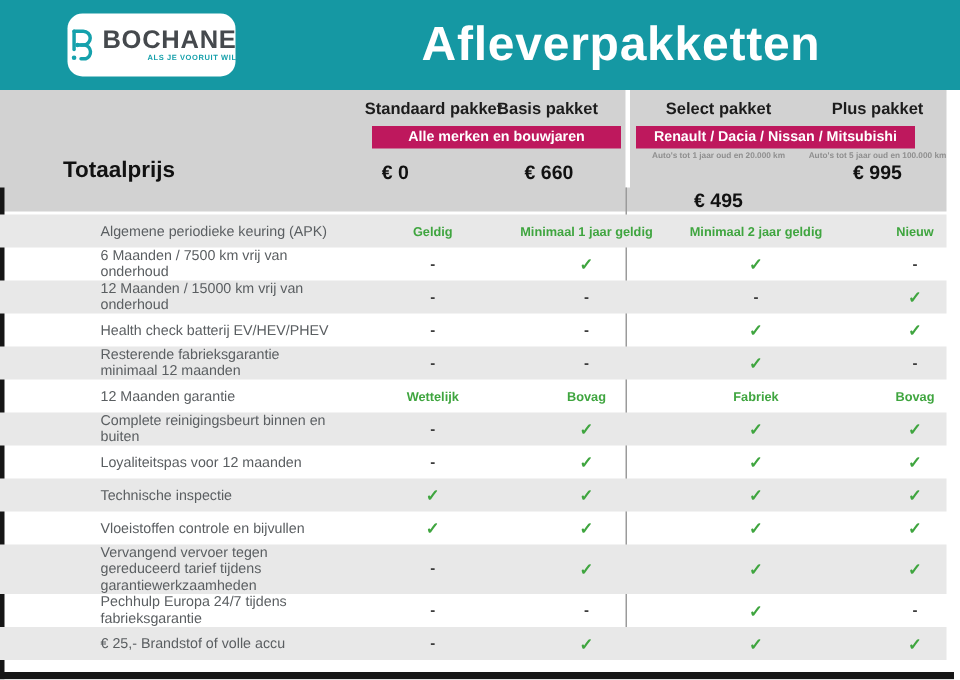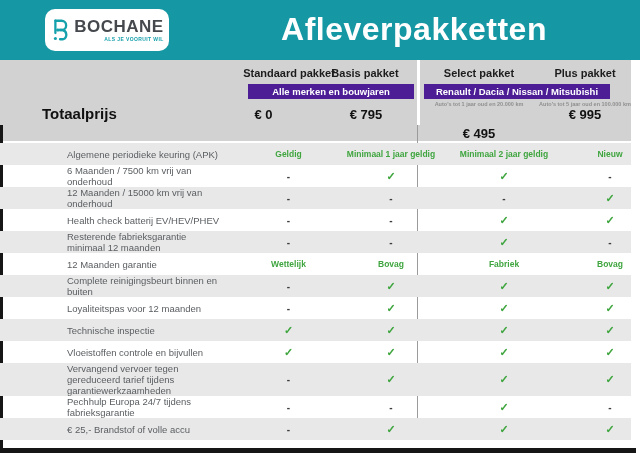--- a/index.html
+++ b/index.html
@@ -1,34 +1,34 @@
 <!DOCTYPE html>
 <html><head>
 <meta charset="utf-8">
 <style>
   html,body{margin:0;padding:0;background:#fff;}
   .page{position:relative;width:640px;height:453px;background:#ffffff;overflow:hidden;
         font-family:"Liberation Sans",sans-serif;-webkit-font-smoothing:antialiased;}
 
   
   .topbar{position:absolute;left:0;top:0;width:640px;height:60px;background:#1598a3;}
-  .logo-card{position:absolute;left:45px;top:9px;width:124px;height:42px;background:#fff;
+  .logo-card{position:absolute;left:45px;top:9px;width:112px;height:42px;background:#fff;
              border-radius:10px;display:flex;align-items:center;justify-content:center;gap:4px;}
   .logo-text-wrap{display:flex;flex-direction:column;align-items:flex-end;}
   .brand{font-size:17px;font-weight:bold;color:#45494d;letter-spacing:0.5px;line-height:17px;}
   .tagline{font-size:5px;font-weight:bold;color:#16a0ab;letter-spacing:0.4px;margin-top:1px;}
   .page-title{position:absolute;left:414px;top:11px;transform:translateX(-50%);
               font-size:32px;font-weight:bold;color:#ffffff;letter-spacing:0.5px;white-space:nowrap;}
 
   
   .band{position:absolute;left:0;top:60px;width:631px;height:81px;background:#d2d2d2;}
   .band .pkg{position:absolute;top:7px;width:130px;text-align:center;font-size:11px;
              font-weight:bold;color:#1c1c1c;}
   .pkg-standaard{left:224px;} .pkg-basis{left:300px;} .pkg-select{left:414px;} .pkg-plus{left:520px;}
-  .band .gbar{position:absolute;top:24px;height:15px;line-height:15px;background:#4c1d95;
+  .band .gbar{position:absolute;top:24px;height:15px;line-height:15px;background:#be185d;
               color:#ffffff;font-size:9.5px;font-weight:bold;text-align:center;}
   .gbar1{left:248px;width:166px;} .gbar2{left:424px;width:186px;}
   .band .note{position:absolute;top:41px;width:120px;text-align:center;font-size:5.5px;
               color:#8f8f8f;font-weight:bold;}
   .note-select{left:419px;} .note-plus{left:525px;}
   .total-label{position:absolute;left:42px;top:45px;font-size:15px;font-weight:bold;color:#111;}
   .price{position:absolute;top:47px;text-align:center;font-size:13px;font-weight:bold;color:#111;}
   .price-0{left:212px;width:103px;} .price-1{left:315px;width:102px;}
   .price-2{left:419px;width:120px;margin-top:19px;} .price-3{left:539px;width:92px;}
   .band-divider{position:absolute;left:417px;top:0;width:3px;height:65px;background:#ffffff;}
@@ -83,21 +83,21 @@
     <div class="pkg pkg-plus">Plus pakket</div>
 
     <div class="gbar gbar1">Alle merken en bouwjaren</div>
     <div class="gbar gbar2">Renault / Dacia / Nissan / Mitsubishi</div>
 
     <div class="note note-select">Auto's tot 1 jaar oud en 20.000 km</div>
     <div class="note note-plus">Auto's tot 5 jaar oud en 100.000 km</div>
 
     <div class="total-label">Totaalprijs</div>
     <div class="price price-0">€ 0</div>
-    <div class="price price-1">€ 795</div>
+    <div class="price price-1">€ 660</div>
     <div class="price price-2">€ 495</div>
     <div class="price price-3">€ 995</div>
 
     <div class="band-divider"></div>
   </div>
 
   <div class="rows-region">
     <div class="black-strip"></div>
     <div class="vline"></div>
     <div class="rows">

